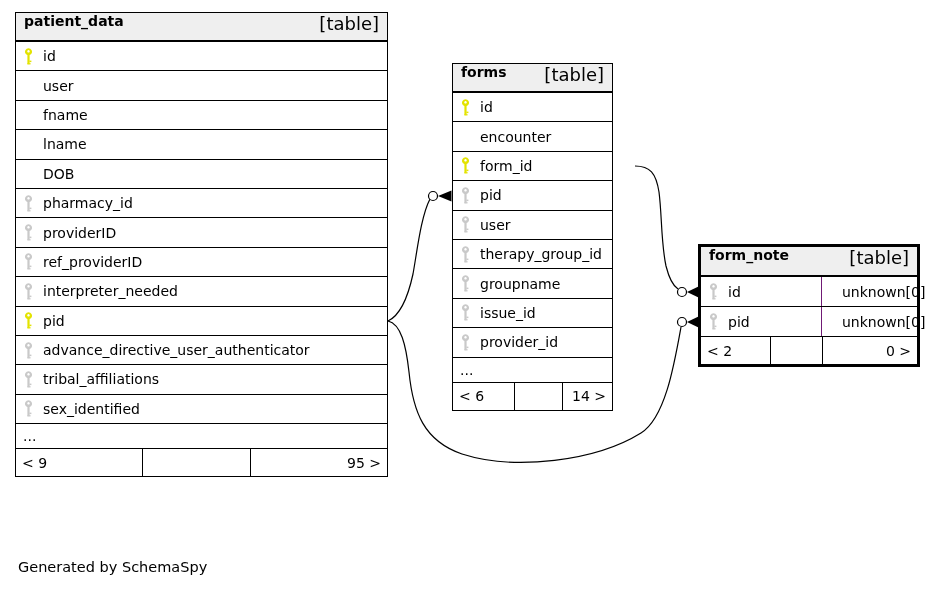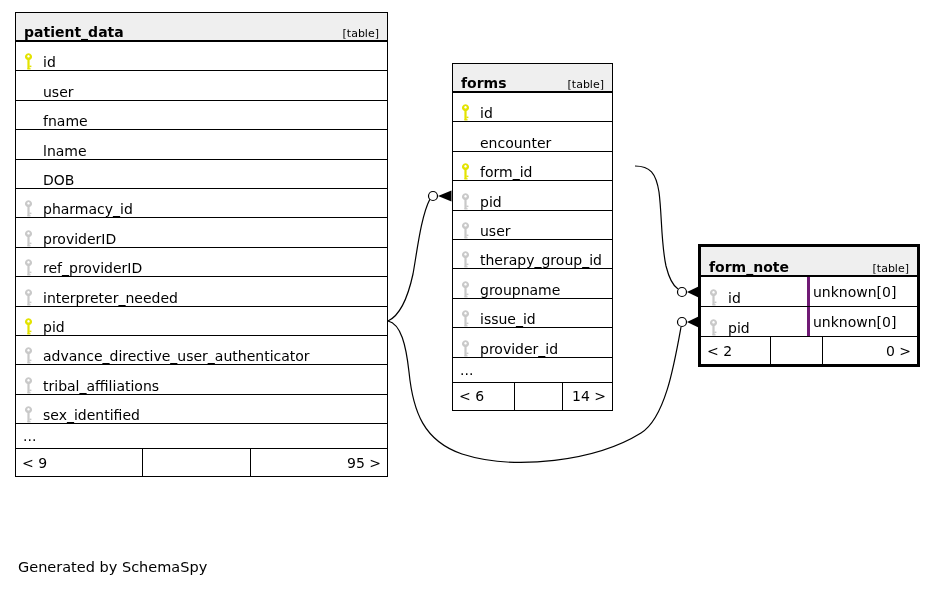--- a/index.html
+++ b/index.html
@@ -8,38 +8,38 @@
 
   svg.rels { position:absolute; left:0; top:0; width:938px; height:591px; }
   svg.rels path { fill:none; stroke:#000; stroke-width:1.2; }
   svg.rels circle { fill:#fff; stroke:#000; stroke-width:1.2; }
   svg.rels polygon { fill:#000; stroke:none; }
 
   .tbl { position:absolute; background:#fff; border:1px solid #000; box-sizing:border-box; font-size:14px; }
   .tbl.focus { border-width:3px; }
 
   .tbl-header { height:29px; background:#efefef; border-bottom:2px solid #000;
-                display:flex; align-items:flex-end; justify-content:space-between;
+                display:flex; align-items:flex-start; justify-content:space-between;
                 padding:0 8px; box-sizing:border-box; }
   .tbl-header.h30 { height:30px;gap:13px; }
   .tbl-title { font-weight:bold; font-size:14px; }
-  .tbl-badge { font-size:11px; }
-
-  .col-row { height:29.4px; border-bottom:1px solid #000; display:flex; align-items:flex-end; box-sizing:border-box; }
+  .tbl-badge { font-size:18px; }
+
+  .col-row { height:29.4px; border-bottom:1px solid #000; display:flex; align-items:center; box-sizing:border-box; }
   .col-row.h30 { height:30px; }
 
   .key-ico { width:11px; height:17px; margin:0 9px 0 7px; flex:0 0 auto; }
   .key-ico svg { display:block; width:11px; height:17px; }
   .key-pk { color:#e3e300; }
   .key-fk { color:#c9c9c9; }
   .key-none { visibility:hidden; }
   .col-name { white-space:nowrap; }
 
-  .type-cell { border-left:3px solid #701a75; align-self:stretch; display:flex; align-items:center;
-               margin-left:auto; flex:0 0 auto; width:110px; padding-left:3px; box-sizing:border-box;
+  .type-cell { border-left:1px solid #701a75; align-self:stretch; display:flex; align-items:center;
+               margin-left:auto; flex:0 0 auto; width:96px; padding-left:20px; box-sizing:border-box;
                white-space:nowrap; }
 
   .ellipsis-row { height:25px; border-bottom:1px solid #000; display:flex; align-items:center;
                   padding-left:7px; box-sizing:border-box; }
 
   .tbl-footer { height:27px; display:flex; }
   .ft-cell { border-right:1px solid #000; box-sizing:border-box; display:flex; align-items:center; overflow:hidden; }
   .ft-cell:last-child { border-right:none; flex:1; }
   .ft-left  { padding-left:6px; }
   .ft-right { padding-right:6px; justify-content:flex-end; }

